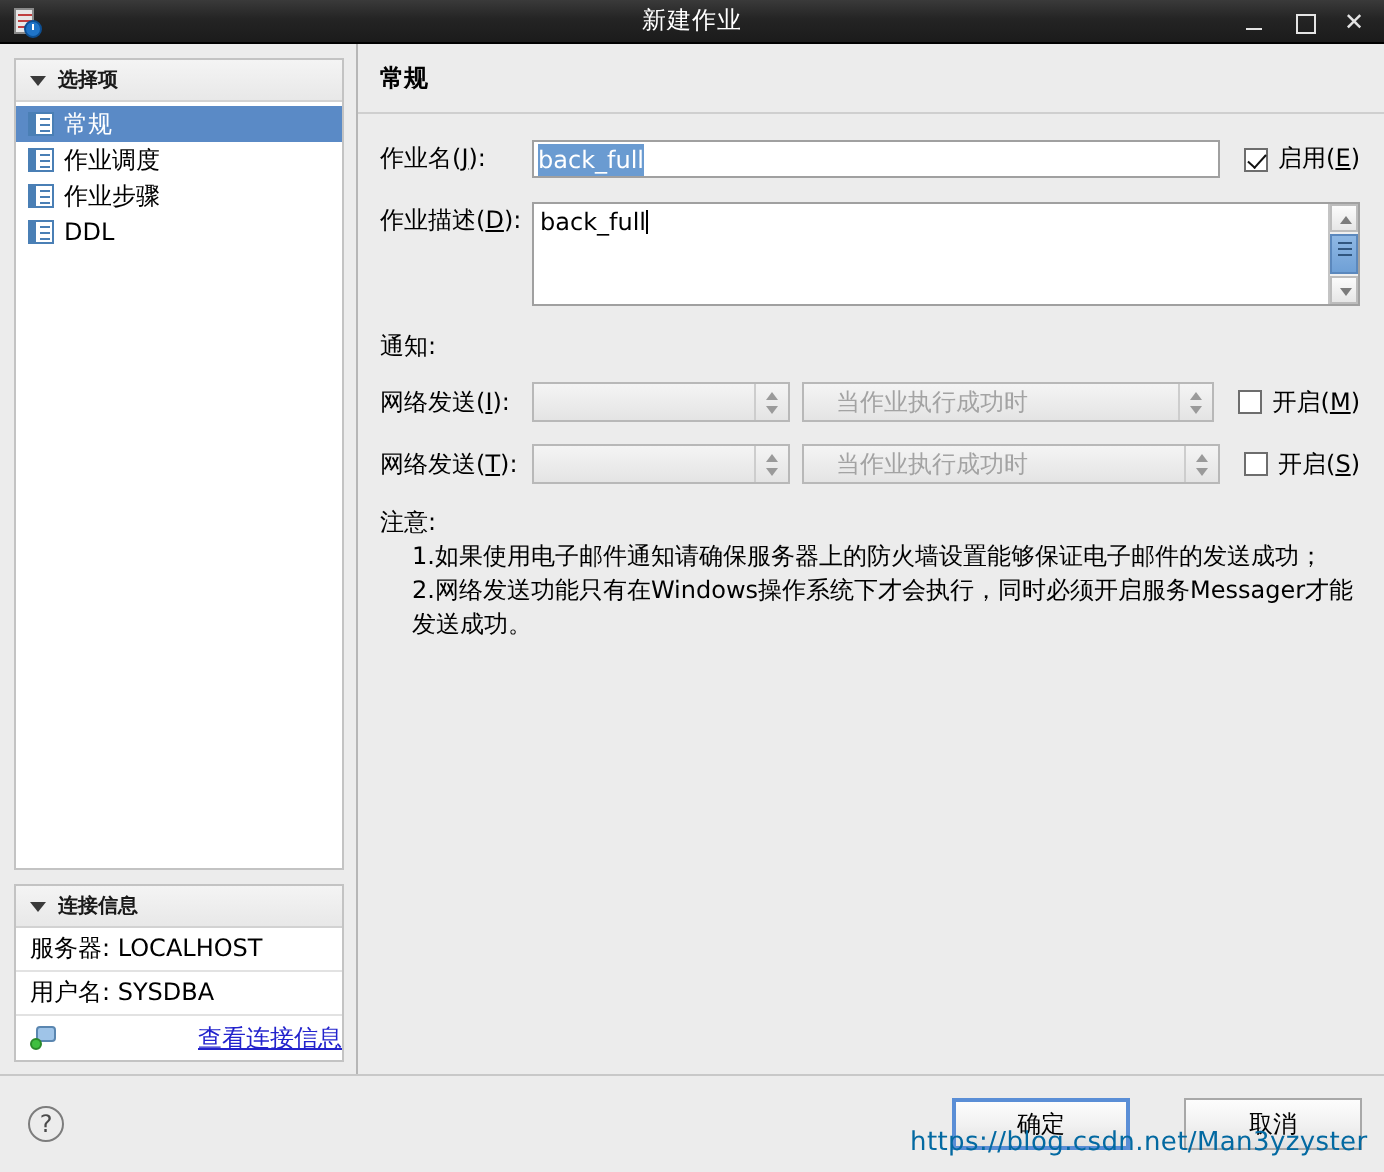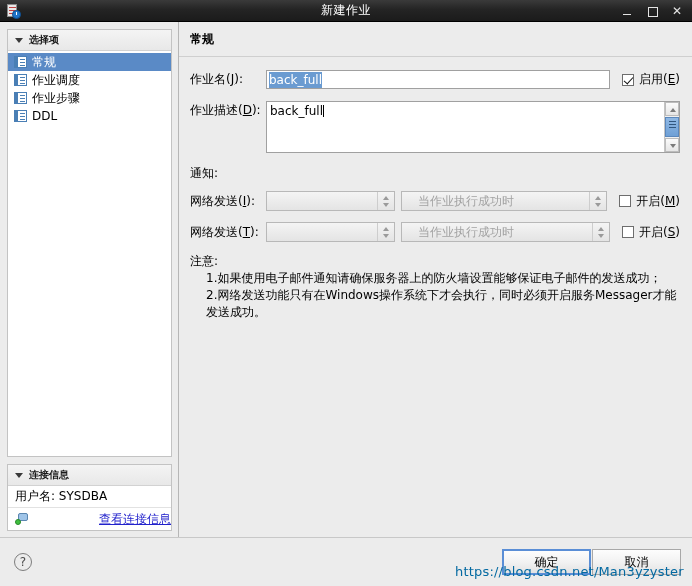--- a/index.html
+++ b/index.html
@@ -340,21 +340,21 @@
   }
   .help-icon {
     width: 18px; height: 18px;
     border-radius: 50%;
     border: 1px solid #7d7d7d;
     color: #4a4a4a;
     display: flex; align-items: center; justify-content: center;
     font-size: 12px;
     cursor: default;
   }
-  .btns { margin-left: auto; display: flex; gap: 1px; }
+  .btns { margin-left: auto; display: flex; gap: 27px; }
   .btn {
     width: 89px; height: 26px;
     border: 1px solid #a8a8a8;
     background: linear-gradient(to bottom, #fdfdfd 0%, #f2f2f2 50%, #e2e2e2 100%);
     display: flex; align-items: center; justify-content: center;
     font-size: 12px;
     cursor: default;
   }
   .btn.focused {
     border: 2px solid #5a8ed6;
@@ -415,20 +415,23 @@
           </div>
         </div>
       </div>
 
       <div class="panel-box conn-box">
         <div class="panel-head">
           <span class="tri"></span>
           <span>连接信息</span>
         </div>
         <div class="conn-row">
+          <span>服务器: LOCALHOST</span>
+        </div>
+        <div class="conn-row">
           <span>用户名: SYSDBA</span>
         </div>
         <div class="conn-row last">
           <span class="conn-icon">
             <span class="sv"></span>
               <span class="dot"></span>
           </span>
           <span class="conn-link">查看连接信息</span>
         </div>
       </div>

